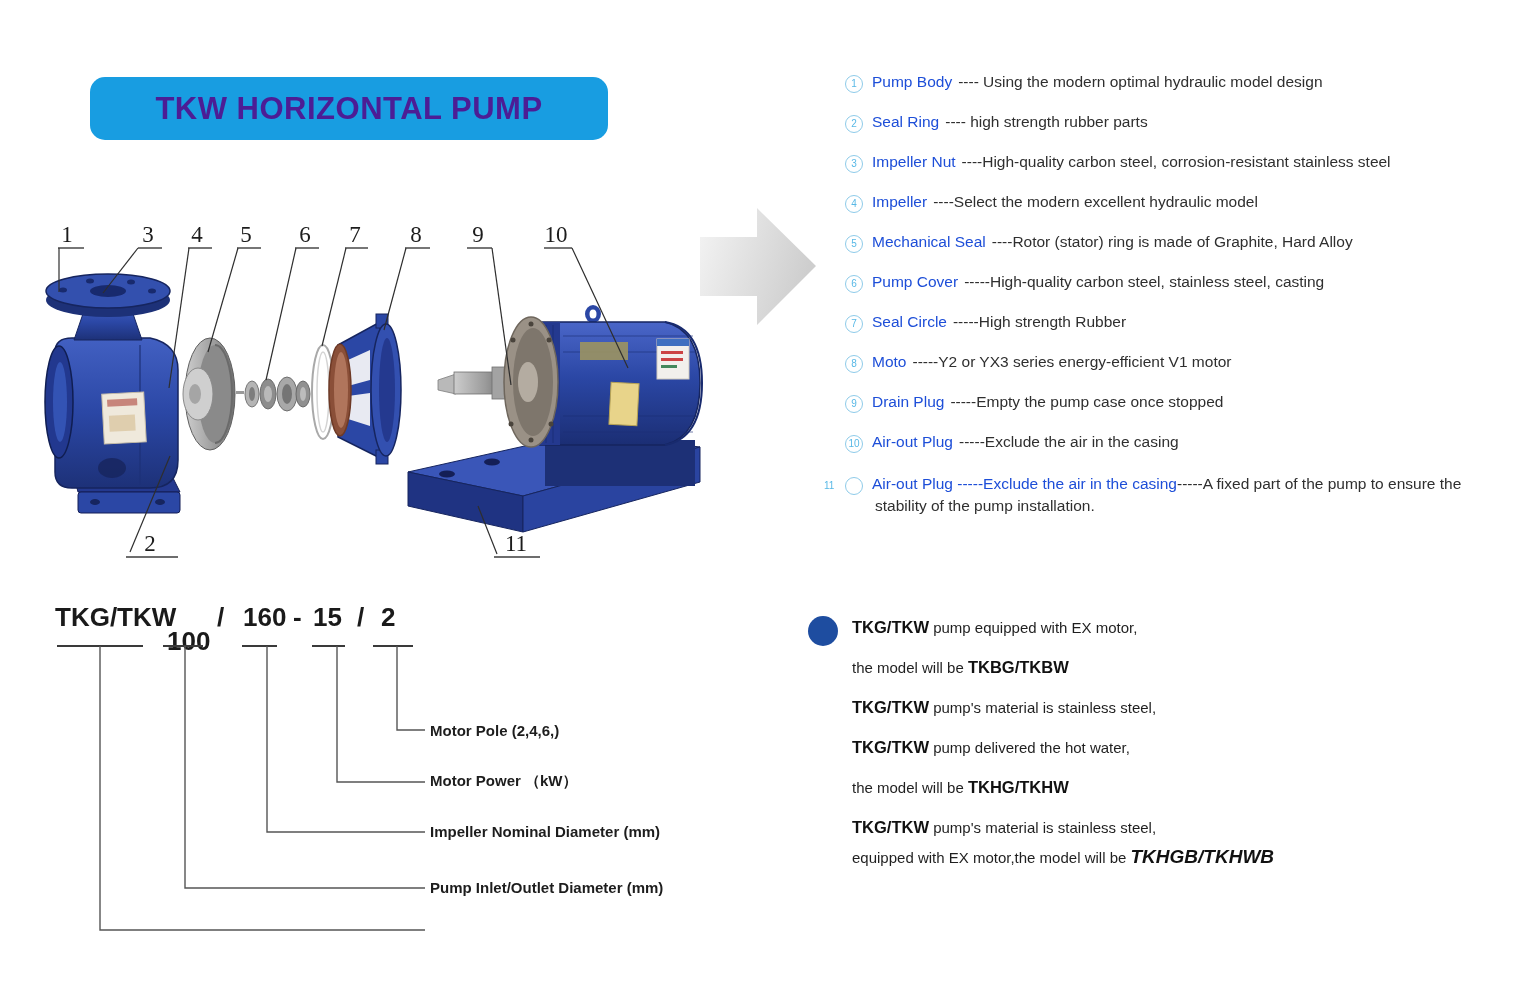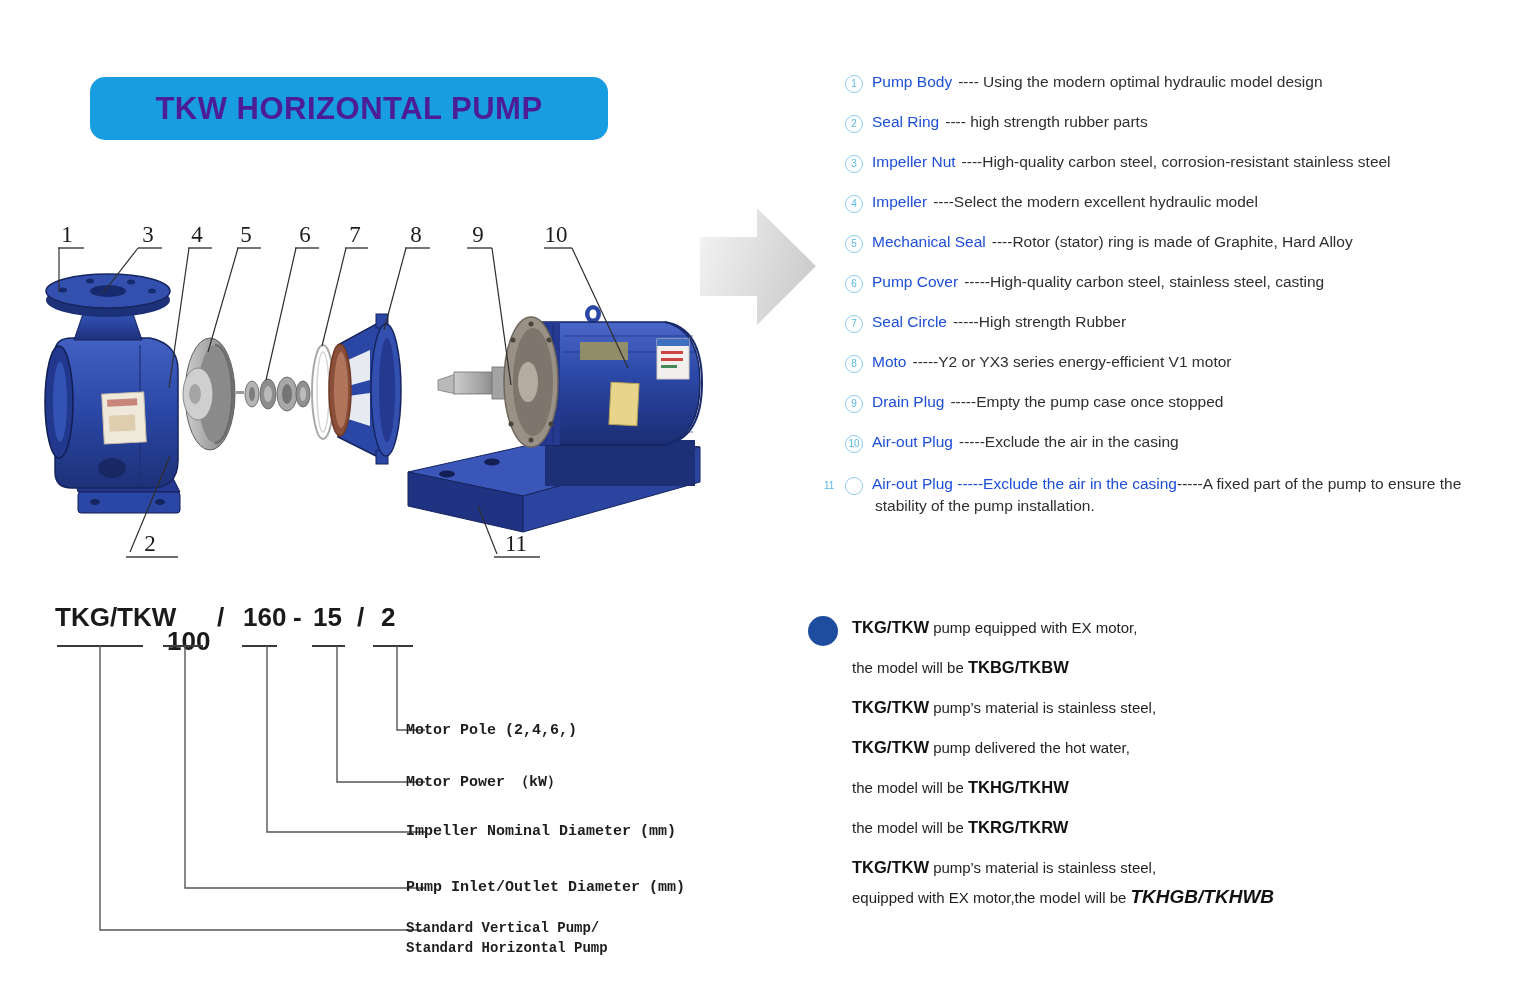--- a/index.html
+++ b/index.html
@@ -27,21 +27,21 @@
   .prow--wrap { display:block; height:auto; white-space:normal; padding-left:30px; text-indent:-30px; line-height:22px; width:648px;margin-top:12px; }
   .prow--wrap .pnum { margin-right:9px; }
   .prow--wrap .pname { margin-right:0; }
 
   
   .mseg { position:absolute; font-size:26px; font-weight:bold; color:#1a1a1a; top:602px; }
   .mseg0 { left:55px; }  .mseg1 { left:167px;margin-top:24px; } .mseg2 { left:217px; }
   .mseg3 { left:243px; } .mseg4 { left:293px; } .mseg5 { left:313px; }
   .mseg6 { left:357px; } .mseg7 { left:381px; }
 
-  .callout-label { position:absolute; left:406px; font-size:15px; font-weight:bold; color:#1d1d1d; white-space:nowrap;font-family:Liberation Mono, monospace; }
+  .callout-label { position:absolute; left:430px; font-size:15px; font-weight:bold; color:#1d1d1d; white-space:nowrap; }
   .cl0 { top:722px; } .cl1 { top:772px; } .cl2 { top:823px; } .cl3 { top:879px; }
   .cl4 { top:918px; font-size:14px; line-height:20px; }
 
   
   .dot { position:absolute; left:808px; top:616px; width:30px; height:30px; border-radius:50%; background:#1e4da0; }
   .notes { position:absolute; left:852px; top:618px; width:620px; }
   .nline { height:20px; margin-bottom:20px; font-size:15px; color:#1f1f1f; white-space:nowrap; }
   .nline .nb { font-weight:bold; font-size:16.5px; color:#111; }
   .nline7 { margin-bottom:8px; }
   .nline8 .nb-xl { font-size:19px;font-style:italic; }
@@ -313,30 +313,25 @@
       <path d="M267,646 V832 H425"></path>
       <path d="M337,646 V782 H425"></path>
       <path d="M397,646 V730 H425"></path>
     </g>
   </svg>
 
   <div class="callout-label cl0">Motor Pole (2,4,6,)</div>
   <div class="callout-label cl1">Motor Power （kW）</div>
   <div class="callout-label cl2">Impeller Nominal Diameter (mm)</div>
   <div class="callout-label cl3">Pump Inlet/Outlet Diameter (mm)</div>
-  <div class="callout-label cl4">
-    <div>Standard Vertical Pump/</div>
-    <div>Standard  Horizontal Pump</div>
-  </div>
 
   <div class="dot"></div>
   <div class="notes">
     <div class="nline"><span class="nb">TKG/TKW</span><span> pump equipped with EX motor,</span></div>
     <div class="nline"><span>the model will be </span><span class="nb">TKBG/TKBW</span></div>
     <div class="nline"><span class="nb">TKG/TKW</span><span> pump's material is stainless steel,</span></div>
     <div class="nline"><span class="nb">TKG/TKW</span><span> pump delivered the hot water,</span></div>
     <div class="nline"><span>the model will be </span><span class="nb">TKHG/TKHW</span></div>
-    <div class="nline"><span>the model will be </span><span class="nb">TKRG/TKRW</span></div>
     <div class="nline nline7"><span class="nb">TKG/TKW</span><span> pump's material is stainless steel,</span></div>
     <div class="nline nline8"><span>equipped with EX motor,the model will be </span><span class="nb nb-xl">TKHGB/TKHWB</span></div>
   </div>
 
 </div>
 
 </body></html>

